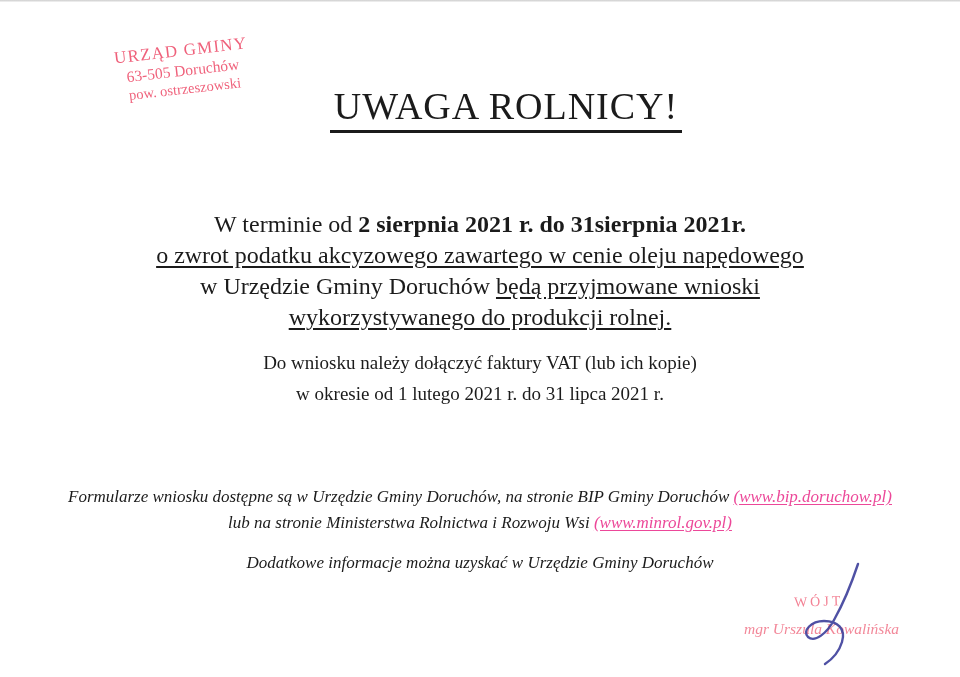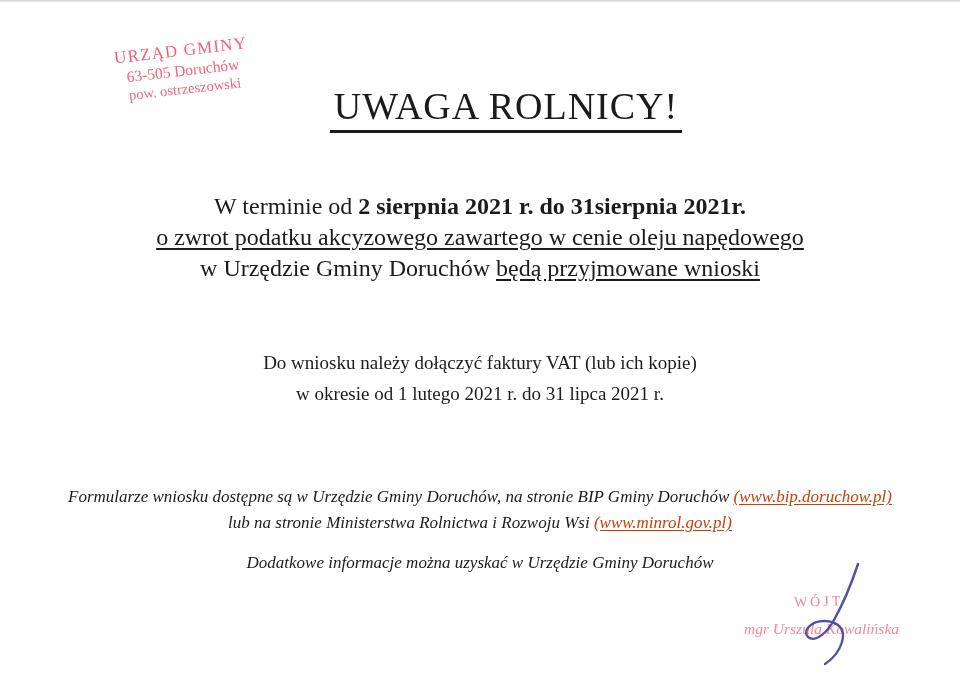--- a/index.html
+++ b/index.html
@@ -26,28 +26,28 @@
 
   
   .title-wrap { position:absolute; top:84px; left:0; width:100%; text-align:center;margin-left:26px; }
   .title-text {
     display:inline-block; font-size:38px; letter-spacing:1px; font-weight:normal;
     border-bottom:3px solid #1b1b1b; padding:0 4px 2px 4px;
   }
 
   
   .block { position:absolute; left:0; width:100%; text-align:center; }
-  .intro   { top:191px; font-size:24px; line-height:31px; }
+  .intro   { top:209px; font-size:24px; line-height:31px; }
   .details { top:347px; font-size:19px; line-height:31px; }
   .u  { text-decoration:underline; text-decoration-thickness:1.5px; text-underline-offset:3px; }
   .b  { font-weight:bold; }
 
   .forms   { top:484px; font-size:17px; line-height:26px; font-style:italic; }
   .contact { top:551px; font-size:17px; line-height:23px; font-style:italic; }
-  .doc-link { color:#c2410c; text-decoration:underline; text-underline-offset:2px; cursor:pointer; }
+  .doc-link { color:#ec4899; text-decoration:underline; text-underline-offset:2px; cursor:pointer; }
 
   
   .sig-role {
     position:absolute; left:794px; top:594px; color:#f16d83;
     font-size:14px; letter-spacing:3px; transform:rotate(-2deg); opacity:0.85;
   }
   .sig-name {
     position:absolute; left:744px; top:620px; color:#f17b8e;
     font-size:15.5px; font-style:italic; opacity:0.9; white-space:nowrap;
   }
@@ -66,20 +66,21 @@
   </div>
 
   <div class="title-wrap">
     <h1 class="title-text">UWAGA ROLNICY!</h1>
   </div>
 
   <div class="block intro">
     <div><span>W terminie od </span><span class="b">2 sierpnia 2021 r. do 31sierpnia 2021r.</span></div>
     <div><span class="u">o zwrot podatku akcyzowego zawartego w cenie oleju napędowego</span></div>
     <div><span>w Urzędzie Gminy Doruchów </span><span class="u">będą przyjmowane wnioski</span></div>
+    <div><span class="u">wykorzystywanego do produkcji rolnej.</span></div>
   </div>
 
   <div class="block details">
     <div>Do wniosku należy dołączyć faktury VAT (lub ich kopie)</div>
     <div>w okresie od 1 lutego 2021 r. do 31 lipca 2021 r.</div>
   </div>
 
   <div class="block forms">
     <div><span>Formularze wniosku dostępne są w Urzędzie Gminy Doruchów, na stronie BIP Gminy Doruchów </span><span class="doc-link">(www.bip.doruchow.pl)</span></div>
     <div><span>lub na stronie Ministerstwa Rolnictwa i Rozwoju Wsi </span><span class="doc-link">(www.minrol.gov.pl)</span></div>

